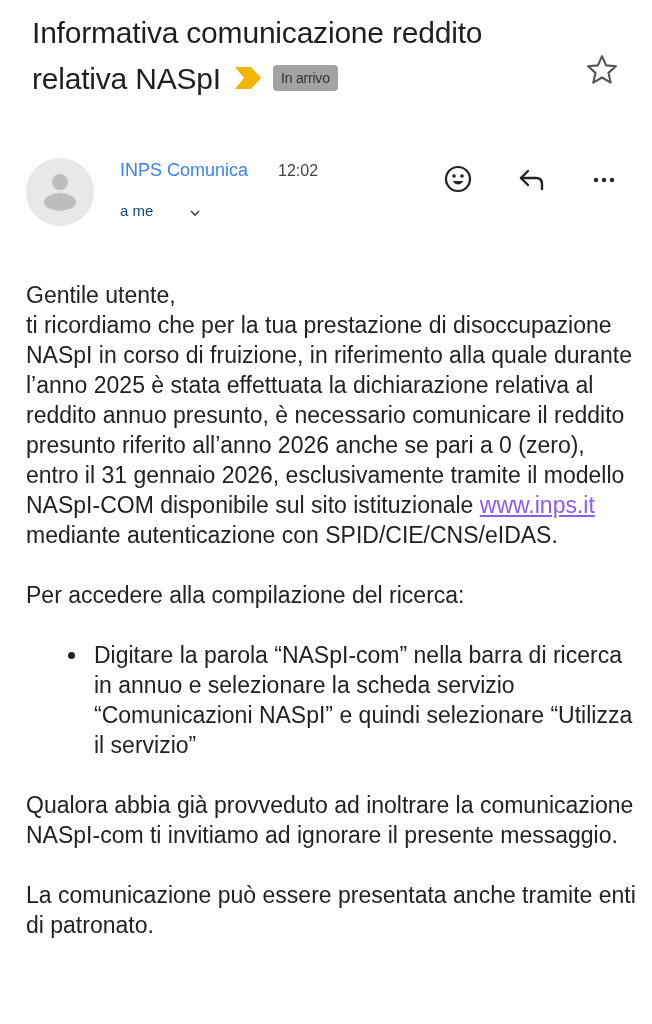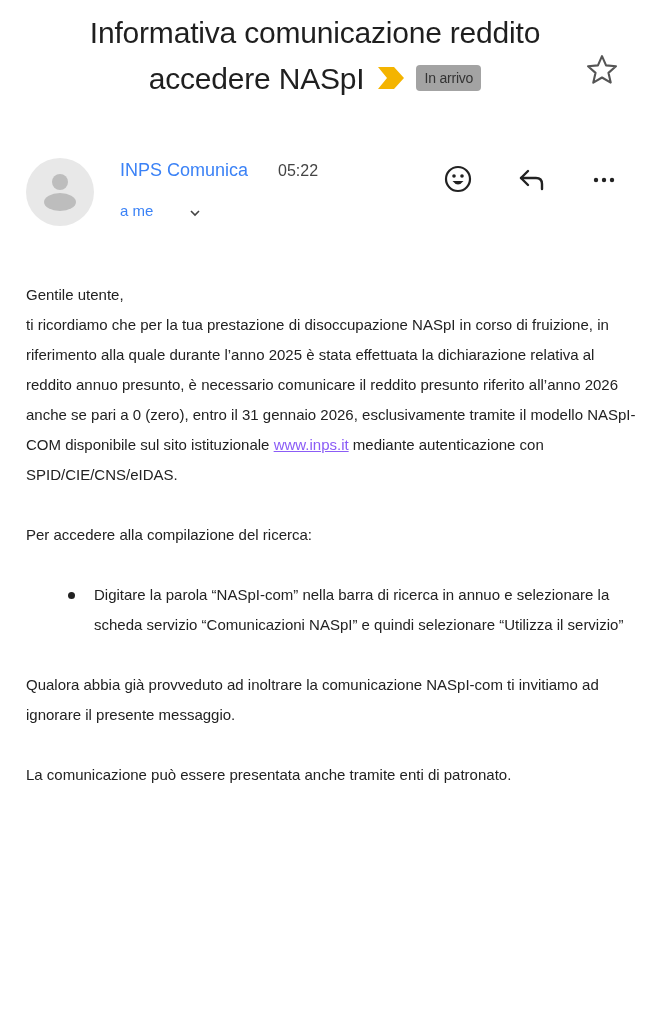--- a/index.html
+++ b/index.html
@@ -2,24 +2,23 @@
 <html><head>
   <meta charset="utf-8">
   <style>
     html, body { margin: 0; padding: 0; background: #ffffff; }
     body {
       width: 652px; height: 1024px; overflow: hidden; position: relative;
       font-family: "Liberation Sans", "DejaVu Sans", sans-serif;
       color: #222222;
     }
     .subject {
-      position: absolute; left: 40px; top: 10px; width: 550px;
+      position: absolute; left: 32px; top: 10px; width: 550px;
       font-size: 30px; line-height: 46px; color: #1f1f1f;
       letter-spacing: -0.2px;
-      text-align: center;
     }
     .subject .line { display: block; white-space: nowrap; }
     .importance {
       display: inline-block; vertical-align: middle; margin-left: 14px; margin-top: -6px;
       width: 26px; height: 22px;
     }
     .label-chip {
       display: inline-block; vertical-align: middle; margin-left: 12px; margin-top: -6px;
       background: #a3a3a3; color: #333; font-size: 14px; line-height: 14px;
       padding: 6px 8px; border-radius: 4px;
@@ -31,66 +30,66 @@
       position: absolute; left: 26px; top: 158px; width: 68px; height: 68px;
       border-radius: 50%; background: #e8e8e8; overflow: hidden;
     }
     .sender {
       position: absolute; left: 120px; top: 160px; font-size: 18px; color: #3b82f6;
     }
     .time {
       position: absolute; left: 278px; top: 162px; font-size: 16px; color: #444;
     }
     .recipient {
-      position: absolute; left: 120px; top: 202px; font-size: 15px; color: #3b82f6;
+      position: absolute; left: 120px; top: 202px; font-size: 15px; color: #0c4a6e;
     }
     .chevron {
       position: absolute; left: 188px; top: 206px; width: 14px; height: 14px;
     }
     .icon-btn { position: absolute; width: 36px; height: 36px; }
     .emoji-btn { left: 440px; top: 161px; }
     .reply-btn { left: 514px; top: 161px; }
     .more-btn { left: 586px; top: 161px; }
     .body-text {
       position: absolute; left: 26px; top: 280px; width: 610px;
-      font-size: 15px; line-height: 30px; color: #222;
+      font-size: 23px; line-height: 30px; color: #222;
     }
     .body-text p { margin: 0 0 30px 0; }
     .body-text .greeting { margin: 0; }
     .link { color: #8b5cf6; text-decoration: underline; }
     .bullets { margin: 0 0 30px 0; padding: 0 0 0 68px; list-style: none; }
     .bullets li { position: relative; }
     .bullets li::before {
       content: ""; position: absolute; left: -26px; top: 12px;
       width: 7px; height: 7px; border-radius: 50%; background: #222;
     }
   </style>
 </head>
 <body>
 
 <div class="subject">
   <span class="line">Informativa comunicazione reddito</span>
-  <span class="line"><span>accedere NASpI</span><svg class="importance" viewBox="0 0 26 22">
+  <span class="line"><span>relativa NASpI</span><svg class="importance" viewBox="0 0 26 22">
         <path d="M0 0 H16 L26 11 L16 22 H0 L9 11 Z" fill="#f4b400"></path>
       </svg><span class="label-chip">In arrivo</span></span>
 </div>
 
 <svg class="star" viewBox="0 0 24 24">
   <path d="M12 2.8l2.7 6.1 6.6.6-5 4.4 1.5 6.5L12 17l-5.8 3.4 1.5-6.5-5-4.4 6.6-.6z" fill="none" stroke="#555" stroke-width="1.4" stroke-linejoin="round"></path>
 </svg>
 
 <div class="avatar">
   <svg viewBox="0 0 68 68" width="68" height="68">
     <circle cx="34" cy="24" r="8" fill="#bdbdbd"></circle>
     <ellipse cx="34" cy="44" rx="16" ry="9" fill="#bdbdbd"></ellipse>
   </svg>
 </div>
 
 <div class="sender">INPS Comunica</div>
-<div class="time">05:22</div>
+<div class="time">12:02</div>
 <div class="recipient">a me</div>
 <svg class="chevron" viewBox="0 0 14 14">
   <path d="M3 5 L7 9 L11 5" fill="none" stroke="#444" stroke-width="1.6"></path>
 </svg>
 
 <svg class="icon-btn emoji-btn" viewBox="0 0 36 36">
   <circle cx="18" cy="18" r="12" fill="none" stroke="#222" stroke-width="2.2"></circle>
   <circle cx="14" cy="15" r="1.8" fill="#222"></circle>
   <circle cx="22" cy="15" r="1.8" fill="#222"></circle>
   <path d="M12.5 20 Q18 27 23.5 20 Z" fill="#222"></path>

